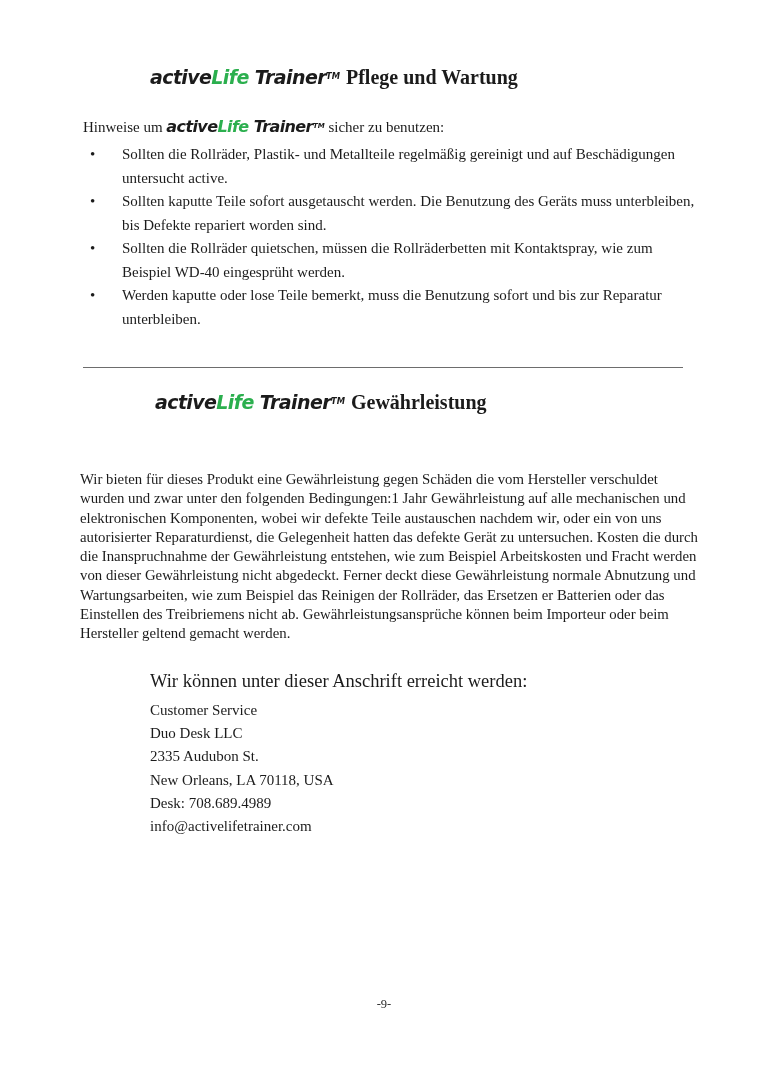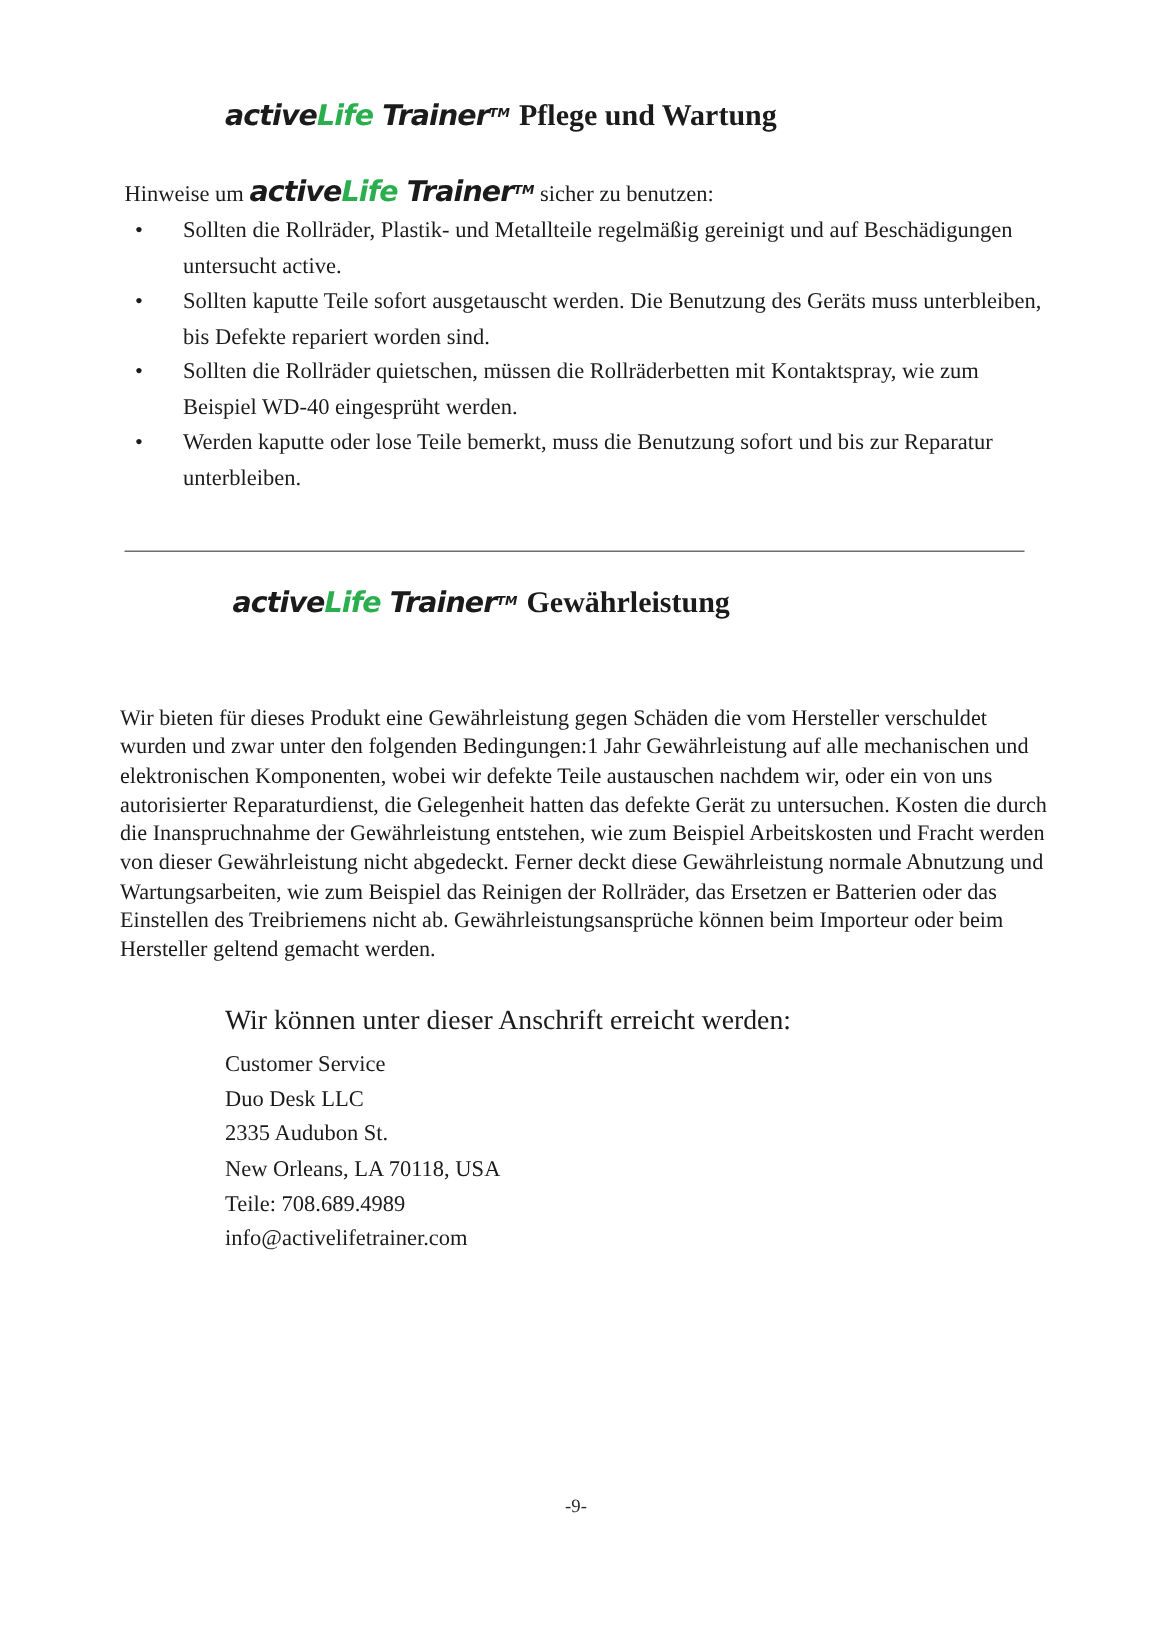--- a/index.html
+++ b/index.html
@@ -44,21 +44,21 @@
   .h1 .logo { font-size: 19px; }
   .h1 .serif-part { margin-left: 6px; }
 
   .intro {
     position: absolute;
     left: 83px;
     top: 117px;
     font-size: 15px;
     white-space: nowrap;
   }
-  .intro .logo { font-size: 19px; }
+  .intro .logo { font-size: 16px; }
 
   .bullets {
     position: absolute;
     left: 83px;
     top: 143px;
     width: 612px;
   }
   .bullet-item {
     position: relative;
     padding-left: 39px;
@@ -161,19 +161,19 @@
   <h2 class="h2"><span class="logo"><span class="lg-black">active</span><span class="lg-green">Life</span><span class="lg-black lg-word3">Trainer</span><span class="lg-black lg-tm">TM</span></span><span class="serif-part">Gewährleistung</span></h2>
 
   <p class="para">Wir bieten für dieses Produkt eine Gewährleistung gegen Schäden die vom Hersteller verschuldet wurden und zwar unter den folgenden Bedingungen:1 Jahr Gewährleistung auf alle mechanischen und elektronischen Komponenten, wobei wir defekte Teile austauschen nachdem wir, oder ein von uns autorisierter Reparaturdienst, die Gelegenheit hatten das defekte Gerät zu untersuchen. Kosten die durch die Inanspruchnahme der Gewährleistung entstehen, wie zum Beispiel Arbeitskosten und Fracht werden von dieser Gewährleistung nicht abgedeckt. Ferner deckt diese Gewährleistung normale Abnutzung und Wartungsarbeiten, wie zum Beispiel das Reinigen der Rollräder, das Ersetzen er Batterien oder das Einstellen des Treibriemens nicht ab.  Gewährleistungsansprüche können beim Importeur oder beim Hersteller geltend gemacht werden.</p>
 
   <div class="contact-heading">Wir können unter dieser Anschrift erreicht werden:</div>
   <div class="contact-lines">
     <div class="contact-line">Customer Service</div>
     <div class="contact-line">Duo Desk LLC</div>
     <div class="contact-line">2335 Audubon St.</div>
     <div class="contact-line">New Orleans, LA 70118, USA</div>
-    <div class="contact-line">Teile: 708.689.4989</div>
+    <div class="contact-line">Desk: 708.689.4989</div>
     <div class="contact-line">info@activelifetrainer.com</div>
   </div>
 
   <div class="footer">-9-</div>
 
 </div>
 
 </body></html>

